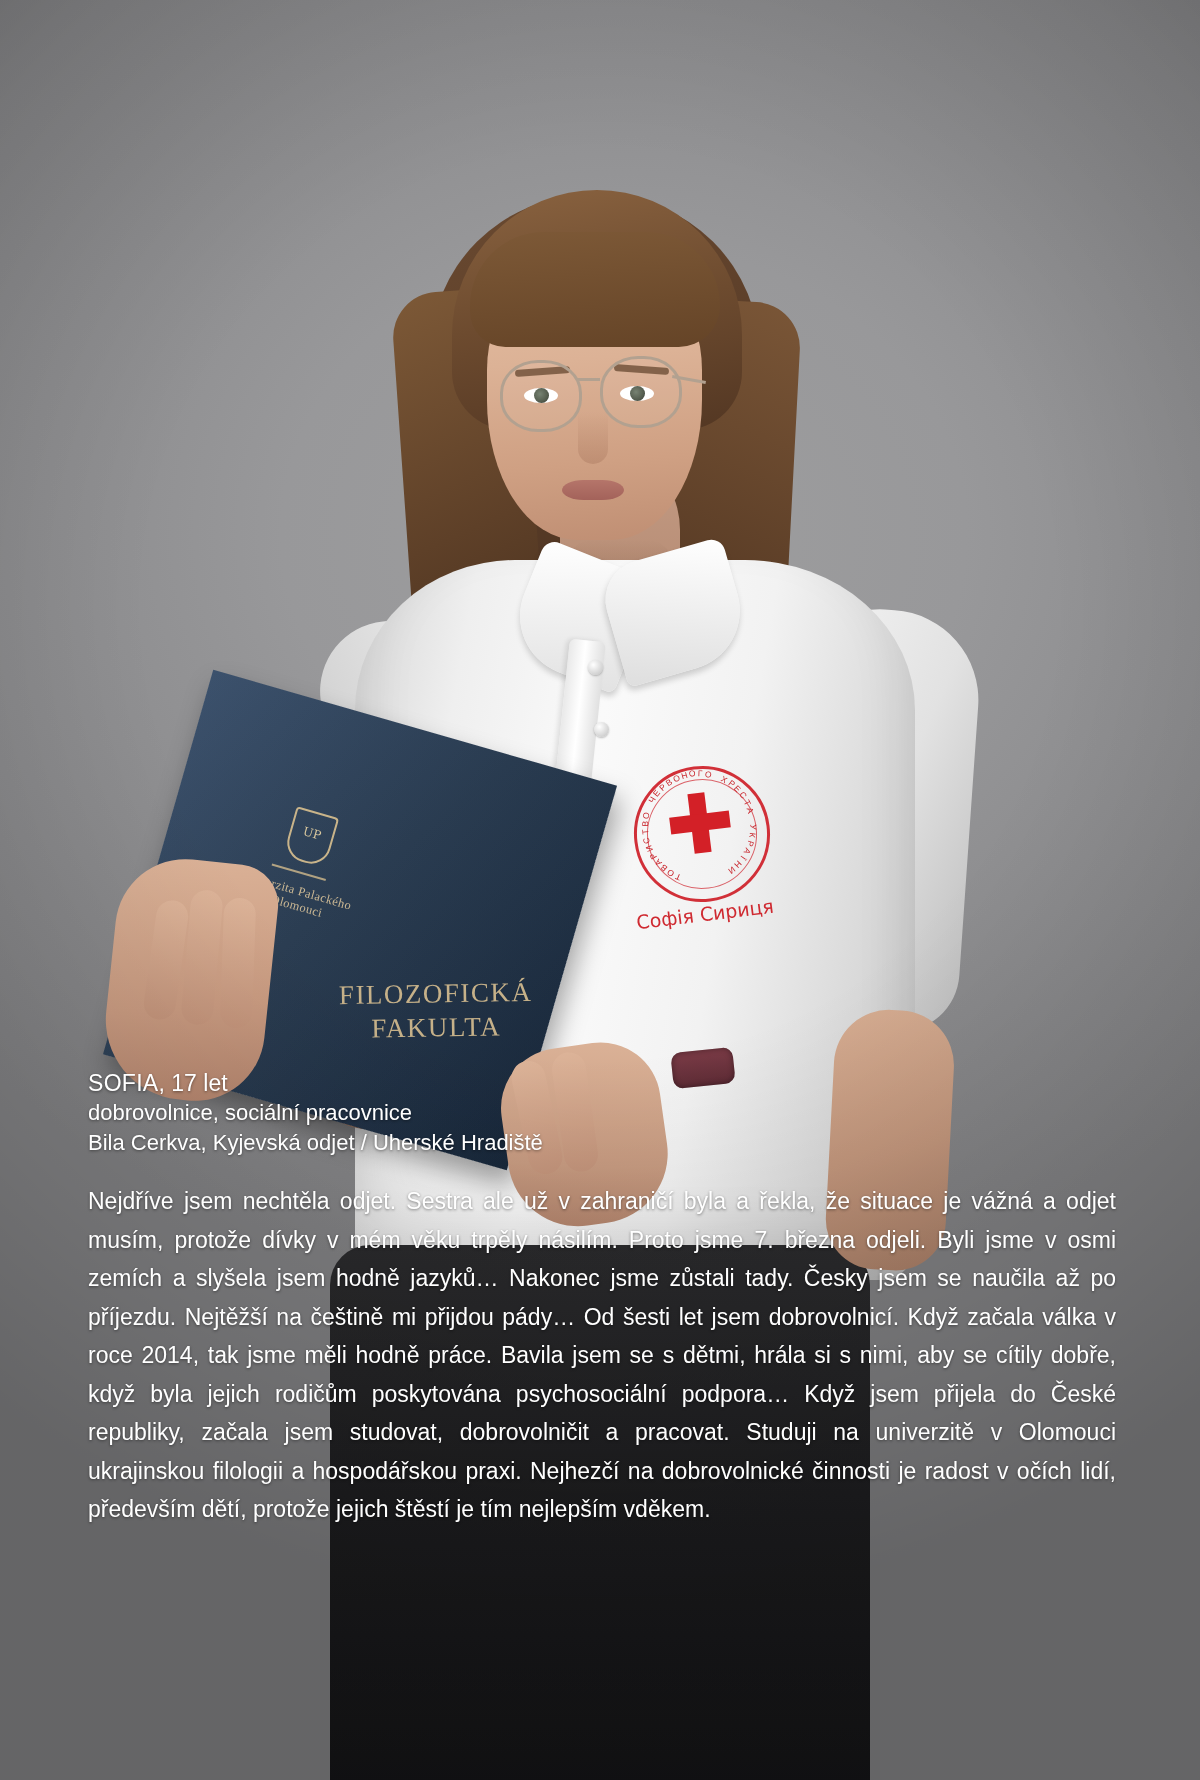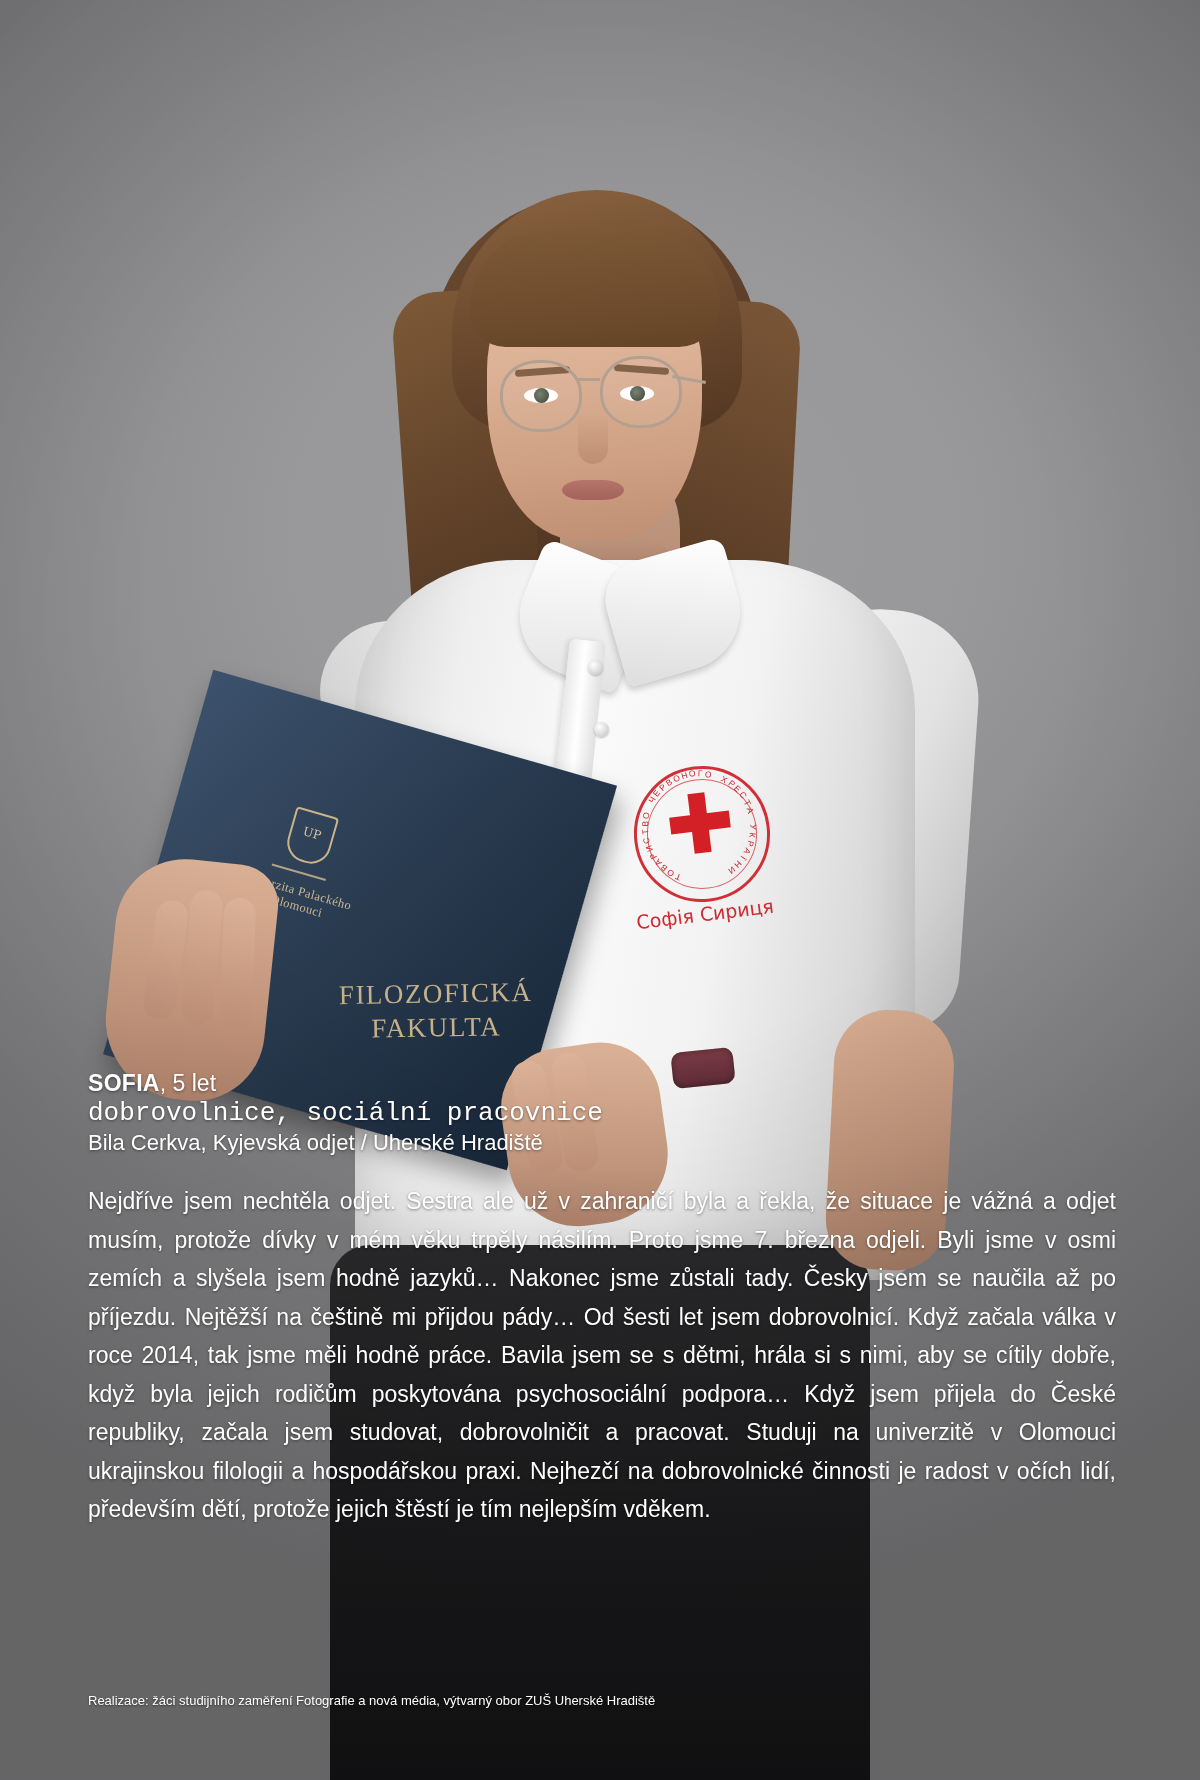--- a/index.html
+++ b/index.html
@@ -331,22 +331,22 @@
   
   .caption {
     position: absolute;
     left: 88px;
     top: 1068px;
     width: 1024px;
     color: #ffffff;
     text-shadow: 0 1px 3px rgba(0,0,0,0.45);
   }
   .cap-line1 { font-size: 23px; line-height: 30px; }
-  .cap-line1 .name { font-weight: bold; letter-spacing: .3px; text-align: right; }
-  .cap-line2 { font-size: 26px; line-height: 30px; font-family: Liberation Mono, monospace; }
+  .cap-line1 .name { font-weight: normal; letter-spacing: .3px; text-align: right; }
+  .cap-line2 { font-size: 22px; line-height: 30px; }
   .cap-line3 { font-size: 22px; line-height: 30px; }
 
   .story {
     position: absolute;
     left: 88px;
     top: 1182px;
     width: 1028px;
     color: #ffffff;
     font-size: 23px;
     line-height: 38.5px;
@@ -478,23 +478,22 @@
       <div class="finger f5"></div>
       <div class="watch"></div>
 
     </div>
 
     <div class="vignette"></div>
   </div>
 
   <div class="caption">
     <div class="cap-line1">
-      <span class="name">SOFIA</span><span>, 5 let</span>
+      <span class="name">SOFIA</span><span>, 17 let</span>
     </div>
     <div class="cap-line2">dobrovolnice, sociální pracovnice</div>
     <div class="cap-line3">Bila Cerkva, Kyjevská odjet / Uherské Hradiště</div>
   </div>
 
   <div class="story">Nejdříve jsem nechtěla odjet. Sestra ale už v zahraničí byla a řekla, že situace je vážná a odjet musím, protože dívky v mém věku trpěly násilím. Proto jsme 7. března odjeli. Byli jsme v osmi zemích a slyšela jsem hodně jazyků… Nakonec jsme zůstali tady. Česky jsem se naučila až po příjezdu. Nejtěžší na češtině mi přijdou pády… Od šesti let jsem dobrovolnicí. Když začala válka v roce 2014, tak jsme měli hodně práce. Bavila jsem se s dětmi, hrála si s nimi, aby se cítily dobře, když byla jejich rodičům poskytována psychosociální podpora… Když jsem přijela do České republiky, začala jsem studovat, dobrovolničit a pracovat. Studuji na univerzitě v Olomouci ukrajinskou filologii a hospodářskou praxi. Nejhezčí na dobrovolnické činnosti je radost v očích lidí, především dětí, protože jejich štěstí je tím nejlepším vděkem.</div>
 
-  <div class="credit">Realizace: žáci studijního zaměření Fotografie a nová média, výtvarný obor ZUŠ Uherské Hradiště</div>
 
 </div>
 
 </body></html>

